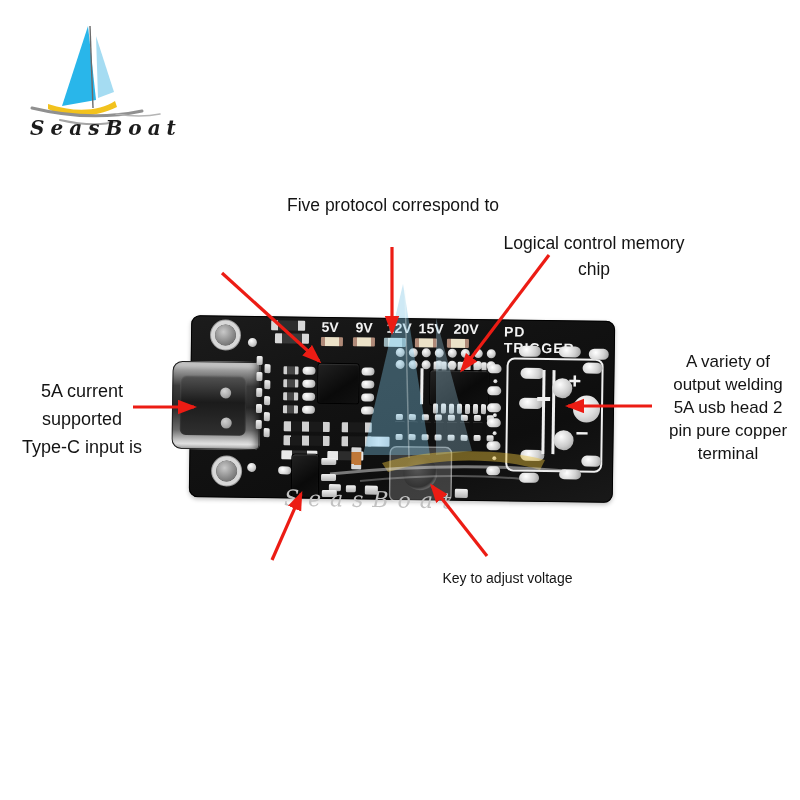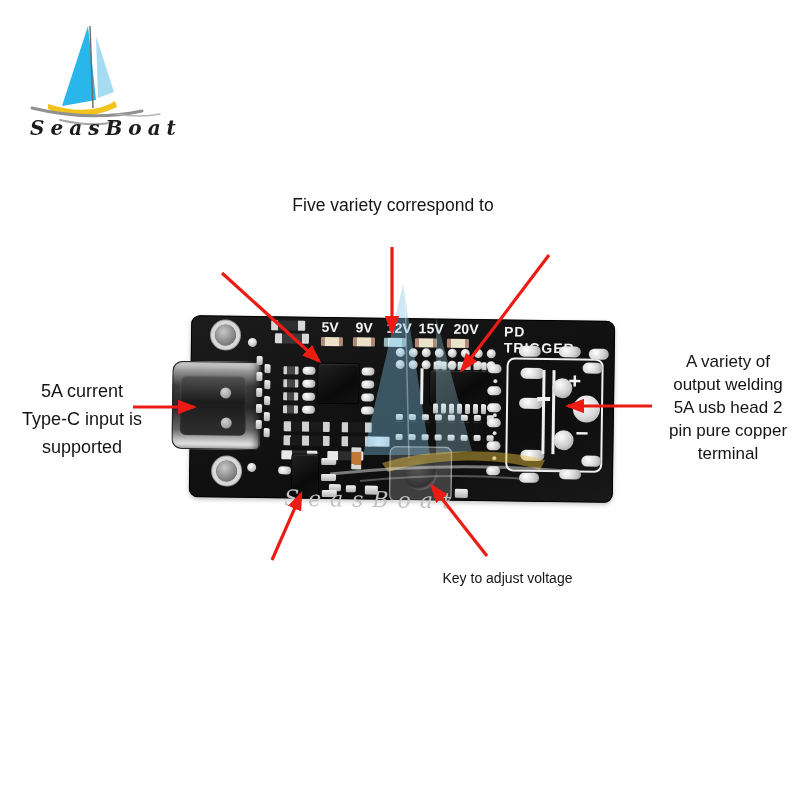--- a/index.html
+++ b/index.html
@@ -35,29 +35,33 @@
     <polygon points="76,28 78,90 94,84" fill="#a5dcf2"></polygon>
     <line x1="70" y1="18" x2="73" y2="100" stroke="#6b6b6b" stroke-width="1.4"></line>
     <path d="M 28,96 C 55,105 80,103 95,93 L 97,99 C 74,111 44,109 28,101 Z" fill="#f2c21d"></path>
     <path d="M 12,100 Q 70,114 122,103" stroke="#909090" stroke-width="3" fill="none" stroke-linecap="round"></path>
     <path d="M 40,112 Q 76,120 97,113" stroke="#a5a5a5" stroke-width="2.2" fill="none" stroke-linecap="round"></path>
     <path d="M 96,106 Q 120,110 140,106" stroke="#b5b5b5" stroke-width="1.6" fill="none" stroke-linecap="round"></path>
   </svg>
   <div class="abs" style="left:30px;top:116px;width:150px;z-index:4;font-family:'DejaVu Serif',serif;font-style:italic;font-weight:bold;font-size:20px;letter-spacing:6px;color:#1c1c1c;">SeasBoat</div>
 
   <div class="ann" style="left:243px;top:192px;width:300px;font-size:17.5px;line-height:26px;">
-    <div>Five variety correspond to</div>
-  </div>
-
+    <div>Five protocol correspond to</div>
+  </div>
+
+  <div class="ann" style="left:494px;top:230px;width:200px;font-size:17.5px;line-height:26px;">
+    <div>Logical control memory</div>
+    <div>chip</div>
+  </div>
 
 
   <div class="ann" style="left:2px;top:377px;width:160px;font-size:18px;line-height:28px;">
     <div>5A current</div>
+    <div>supported</div>
     <div>Type-C input is</div>
-    <div>supported</div>
   </div>
 
   <div class="ann" style="left:650px;top:350px;width:156px;font-size:17px;line-height:23px;">
     <div>A variety of</div>
     <div>output welding</div>
     <div>5A usb head 2</div>
     <div>pin pure copper</div>
     <div>terminal</div>
   </div>
 

